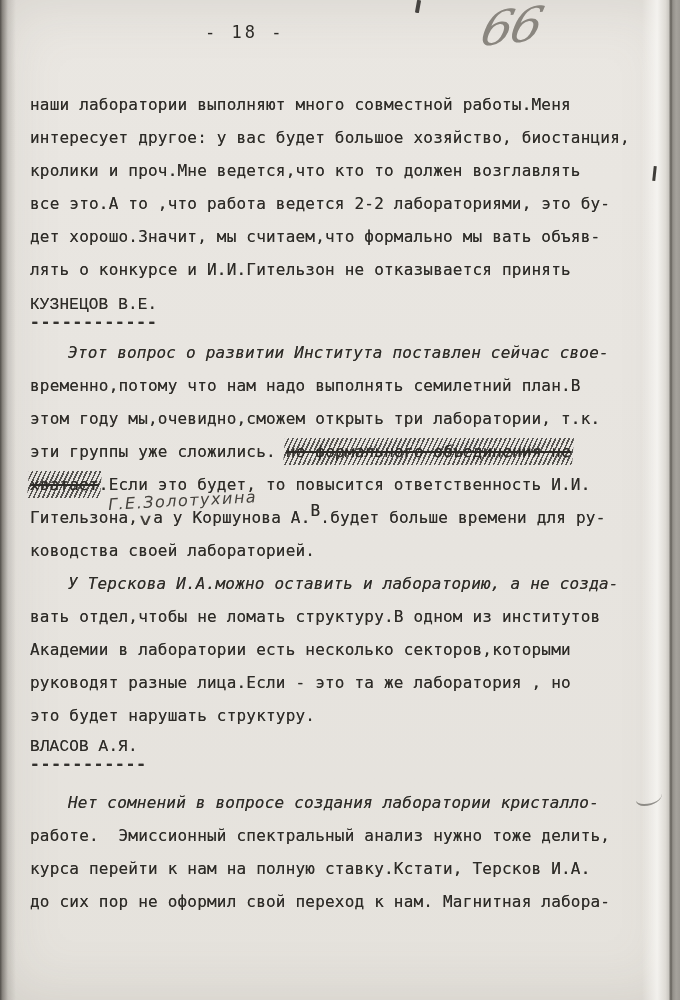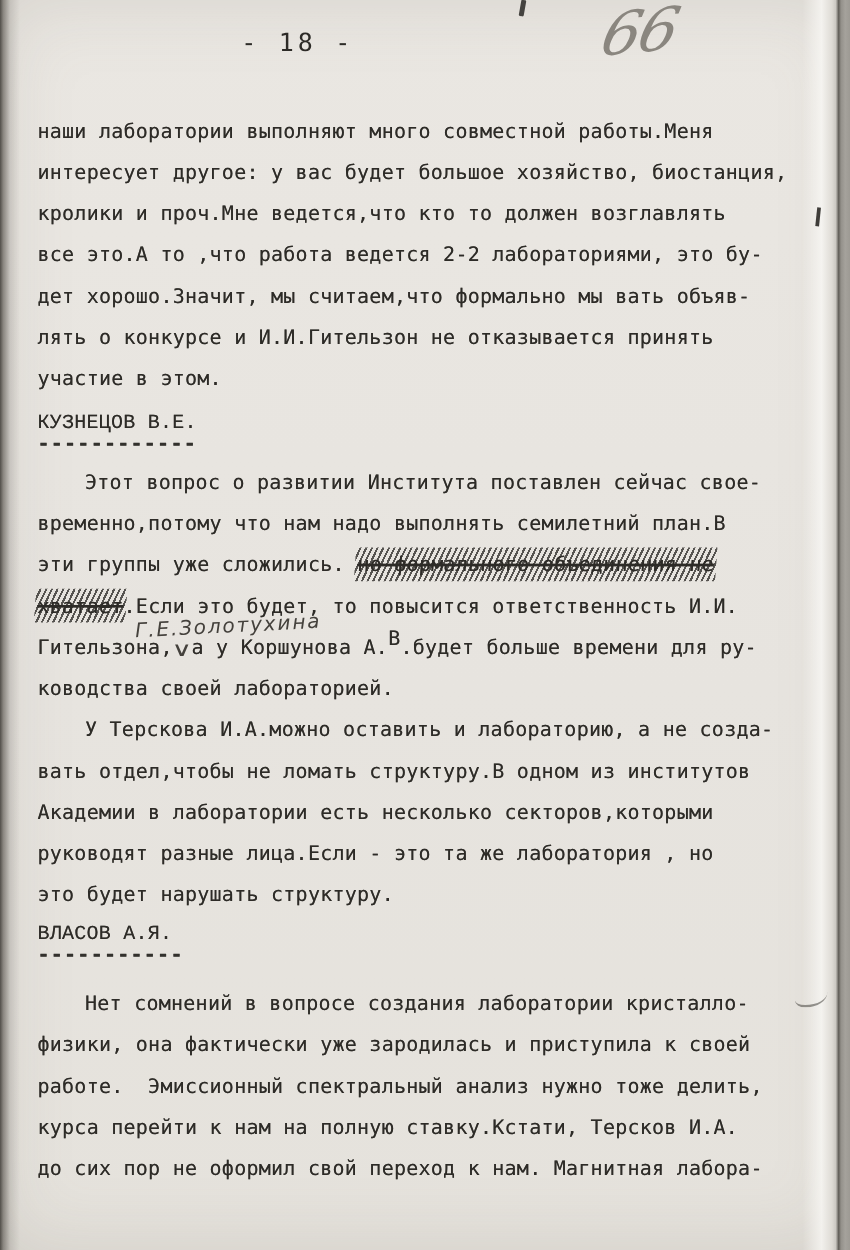--- a/index.html
+++ b/index.html
@@ -24,40 +24,40 @@
     background:linear-gradient(90deg,rgba(255,255,255,0) 0%,rgba(250,249,246,.75) 40%,#dedbd5 62%,#cbc8c2 70%,#615e58 76%,#93908a 81%,#a5a29c 90%,#9d9a94 100%);
   }
   .top-tick{position:absolute;left:416px;top:0;width:4px;height:13px;background:#454340;transform:rotate(10deg);border-radius:1px;}
   .edge-tick{position:absolute;right:24px;top:166px;width:3px;height:15px;background:#3f3d39;transform:rotate(6deg);}
   .edge-crease{
     position:absolute;right:18px;top:788px;width:26px;height:16px;
     border-bottom:2px solid rgba(70,67,62,.55);border-radius:0 0 90% 40%;
   }
   
   .page-number{
-    position:absolute;left:193px;top:22px;
-    font-size:20px;letter-spacing:3px;color:#2d2b27;
+    position:absolute;left:205px;top:22px;
+    font-size:17px;letter-spacing:3px;color:#2d2b27;
   }
   .folio{
     position:absolute;left:483px;top:-2px;
     font-family:"DejaVu Serif",serif;font-style:italic;
     font-size:48px;color:#8a867f;
     transform:skewX(-18deg) rotate(-6deg);
     letter-spacing:-2px;
   }
   
   .body-text{
     position:absolute;left:30px;top:88px;width:615px;
   }
   .line{
     white-space:pre;font-size:16px;line-height:33px;height:33px;
     letter-spacing:.2px;
     text-shadow:0 0 .5px rgba(45,43,39,.65);
   }
-  .indent{padding-left:38px;}
+  .indent{padding-left:38px;font-style:italic;}
   .speaker-block{margin-top:6px;margin-bottom:8px;}
   .speaker-name{height:26px;line-height:26px;font-family:Liberation Mono, monospace;}
   .speaker-underline{height:10px;line-height:8px;letter-spacing:1px;font-weight:bold;color:#33312d;}
   .p2{margin:0;}
   .struck{
     position:relative;display:inline-block;
     text-decoration:line-through;
     -webkit-text-decoration-thickness:2px;text-decoration-thickness:2px;
     transform:skewX(-4deg);
   }
@@ -97,31 +97,31 @@
 
   <div class="body-text">
 
     <div class="para">
       <div class="line">наши лаборатории выполняют много совместной работы.Меня</div>
       <div class="line">интересует другое: у вас будет большое хозяйство, биостанция,</div>
       <div class="line">кролики и проч.Мне ведется,что кто то должен возглавлять</div>
       <div class="line">все это.А то ,что работа ведется 2-2 лабораториями, это бу-</div>
       <div class="line">дет хорошо.Значит, мы считаем,что формально мы вать объяв-</div>
       <div class="line">лять о конкурсе и И.И.Гительзон не отказывается принять</div>
-      <div class="line">участие в этом.</div>
     </div>
 
     <div class="speaker-block">
       <div class="line speaker-name">КУЗНЕЦОВ В.Е.</div>
       <div class="line speaker-underline">------------</div>
     </div>
 
     <div class="para p2">
       <div class="line indent">Этот вопрос о развитии Института поставлен сейчас свое-</div>
       <div class="line">временно,потому что нам надо выполнять семилетний план.В</div>
+      <div class="line">этом году мы,очевидно,сможем открыть три лаборатории, т.к.</div>
       <div class="line"><span>эти группы уже сложились. </span><span class="struck">но формального объединения не</span></div>
       <div class="line"><span class="struck">хватает</span><span>.Если это будет, то повысится ответственность И.И.</span></div>
       <div class="line line-rel"><span class="insertion">Г.Е.Золотухина</span><span>Гительзона,</span><span class="caret">∨</span><span>а у Коршунова А.</span><span class="sup">В</span><span>.будет больше времени для ру-</span></div>
       <div class="line">ководства своей лабораторией.</div>
     </div>
 
     <div class="para">
       <div class="line indent">У Терскова И.А.можно оставить и лабораторию, а не созда-</div>
       <div class="line">вать отдел,чтобы не ломать структуру.В одном из институтов</div>
       <div class="line">Академии в лаборатории есть несколько секторов,которыми</div>
@@ -129,20 +129,19 @@
       <div class="line">это будет нарушать структуру.</div>
     </div>
 
     <div class="speaker-block" style="margin-top:2px;margin-bottom:16px;">
       <div class="line speaker-name">ВЛАСОВ А.Я.</div>
       <div class="line speaker-underline">-----------</div>
     </div>
 
     <div class="para">
       <div class="line indent">Нет сомнений в вопросе создания лаборатории кристалло-</div>
-      <div class="line">физики, она фактически уже зародилась и приступила к своей</div>
       <div class="line">работе.  Эмиссионный спектральный анализ нужно тоже делить,</div>
       <div class="line">курса перейти к нам на полную ставку.Кстати, Терсков И.А.</div>
       <div class="line">до сих пор не оформил свой переход к нам. Магнитная лабора-</div>
     </div>
 
   </div>
 </div>
 
 </body></html>

